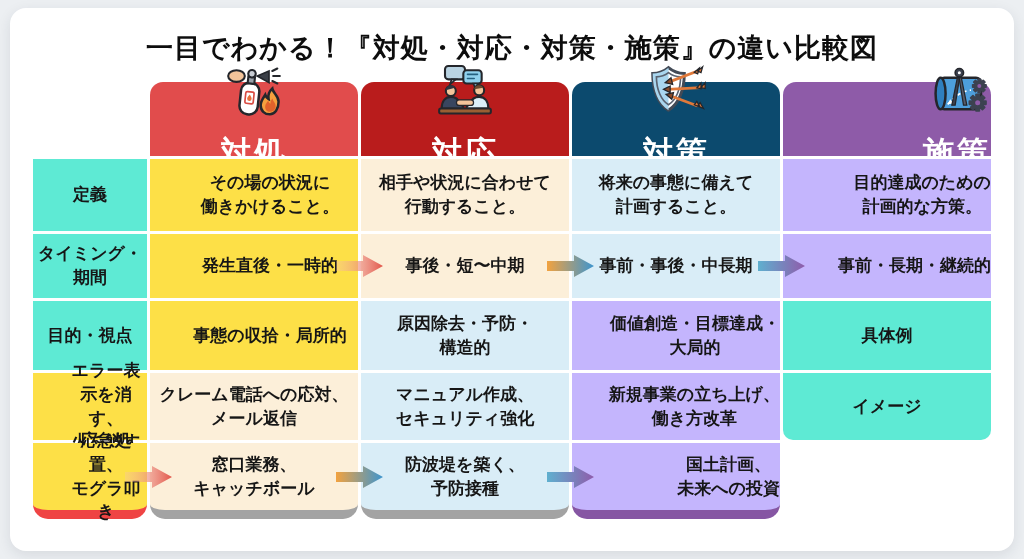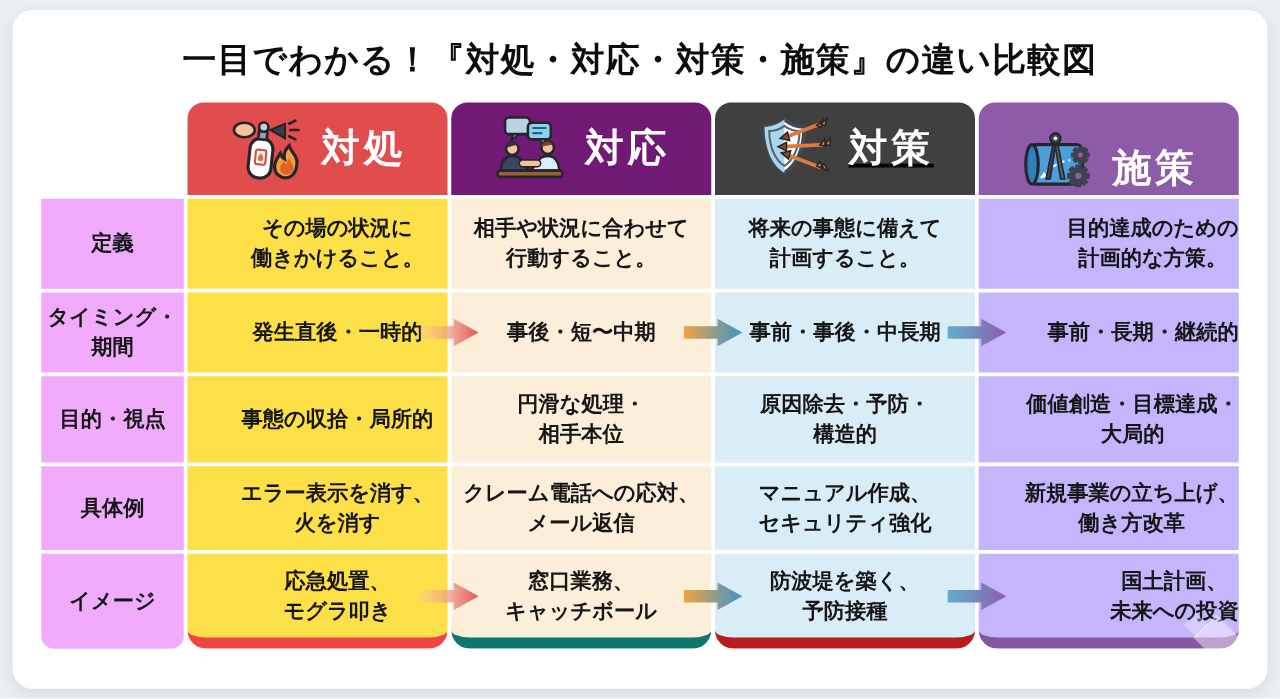--- a/index.html
+++ b/index.html
@@ -5,33 +5,33 @@
   html,body{margin:0;padding:0;}
   body{font-family:"Liberation Sans","DejaVu Sans",sans-serif;}
   .stage{position:relative;width:1024px;height:559px;background:#eceff2;overflow:hidden;}
   .card{position:absolute;left:10px;top:8px;right:10px;bottom:8px;background:#ffffff;
         border-radius:16px;box-shadow:0 4px 14px rgba(30,40,60,.10);padding:16px 22px 0 22px;box-sizing:border-box;}
   h1.title{margin:6px 0 16px 0;text-align:center;font-size:27px;font-weight:800;color:#0d0d0d;letter-spacing:1px;}
   .grid{display:grid;grid-template-columns:114px 208px 208px 208px 208px;
         grid-template-rows:74px 72px 64px 69px 67px 76px;gap:3px;width:958px;margin:0 auto;}
   .cell{display:flex;align-items:center;justify-content:center;text-align:center;box-sizing:border-box;position:relative;}
   .cell-text{white-space:pre-line;font-weight:700;font-size:17px;color:#161616;line-height:1.4;}
-  .rowhead{background:#f0abfc;}
+  .rowhead{background:#5eead4;}
   .rowhead .cell-text{font-size:17px;}
   .rowhead-last{border-radius:0 0 10px 10px;}
   .corner{background:#ffffff;}
-  .head{border-radius:13px 13px 0 0;gap:14px;}
+  .head{border-radius:13px 13px 0 0;gap:14px;flex-direction:column;}
   .head .col-label{color:#ffffff;font-size:31px;font-weight:800;letter-spacing:3px;}
-  .head-red{background:#e14c4c;} .head-orange{background:#701a75;}
-  .head-blue{background:#404040;text-decoration:underline;} .head-purple{background:#8e5ba8;align-items:flex-end;}
+  .head-red{background:#e14c4c;} .head-orange{background:#b91c1c;}
+  .head-blue{background:#0c4a6e;text-decoration:underline;} .head-purple{background:#8e5ba8;align-items:flex-end;}
   .tint-red{background:#fde047;padding-left:32px;} .tint-orange{background:#fcefd9;}
   .tint-blue{background:#d9edf7;} .tint-purple{background:#c4b5fd;justify-content:flex-end;}
   .bot-red{border-bottom:9px solid #ef4444;border-radius:0 0 15px 15px;}
-  .bot-orange{border-bottom:9px solid #0f766e;border-radius:0 0 15px 15px;}
-  .bot-blue{border-bottom:9px solid #b91c1c;border-radius:0 0 15px 15px;}
+  .bot-orange{border-bottom:9px solid #a3a3a3;border-radius:0 0 15px 15px;}
+  .bot-blue{border-bottom:9px solid #a3a3a3;border-radius:0 0 15px 15px;}
   .bot-purple{border-bottom:9px solid #8656a3;border-radius:0 0 15px 15px;}
   .head-icon{width:60px;height:54px;flex:0 0 auto;}
   .flow-arrow{position:absolute;left:-25px;top:50%;transform:translateY(-50%);z-index:3;pointer-events:none;}
   .watermark{position:absolute;right:26px;bottom:26px;width:40px;height:40px;pointer-events:none;}
   .watermark .d1,.watermark .d2{position:absolute;background:rgba(255,255,255,.45);transform:rotate(45deg);}
   .watermark .d1{width:26px;height:26px;right:2px;bottom:2px;}
   .watermark .d2{width:14px;height:14px;right:24px;bottom:18px;background:rgba(255,255,255,.3);}
 </style>
 </head>
 <body>
@@ -199,24 +199,20 @@
       </svg>
       <span class="cell-text">事前・長期・継続的</span>
         </div>
 
     <div class="cell rowhead">
           <span class="cell-text">目的・視点</span>
         </div>
     <div class="cell tint-red">
           <span class="cell-text">事態の収拾・局所的</span>
         </div>
-    <div class="cell tint-orange">
-          <span class="cell-text">円滑な処理・
-相手本位</span>
-        </div>
     <div class="cell tint-blue">
           <span class="cell-text">原因除去・予防・
 構造的</span>
         </div>
     <div class="cell tint-purple">
           <span class="cell-text">価値創造・目標達成・
 大局的</span>
         </div>
 
     <div class="cell rowhead">

